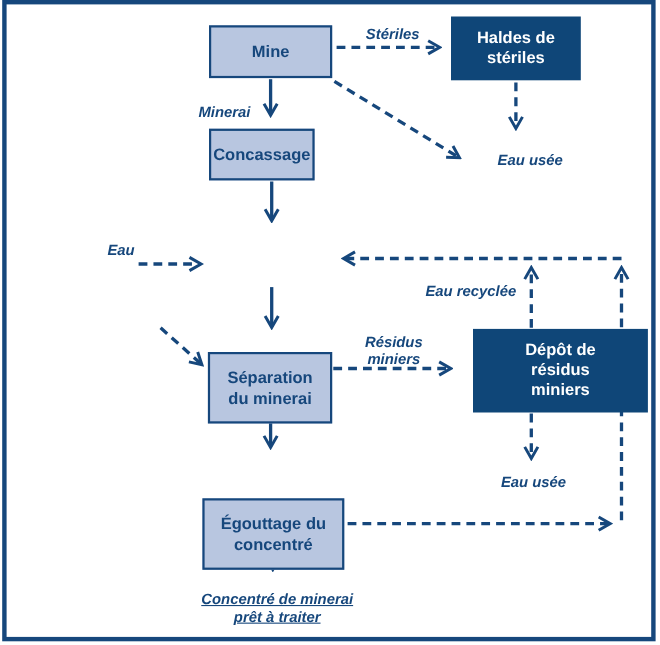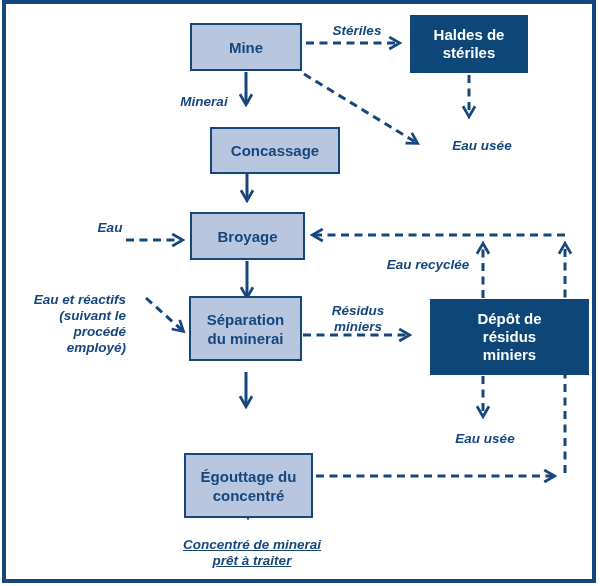--- a/index.html
+++ b/index.html
@@ -97,41 +97,36 @@
     <path class="dashed-arrow" marker-end="url(#vee)" d="M565,235 L313,235"></path>
     <path class="dashed-arrow" marker-end="url(#vee)" d="M483,298 L483,244"></path>
     <path class="dashed-arrow" marker-end="url(#vee)" d="M565,473 L565,244"></path>
     <path class="dashed-arrow" marker-end="url(#vee)" d="M303,335 L409,335"></path>
     <path class="dashed-arrow" marker-end="url(#vee)" d="M483,376 L483,416"></path>
     <path class="dashed-arrow" marker-end="url(#vee)" d="M316,476 L554,476"></path>
     <path class="dashed-arrow" marker-end="url(#vee)" d="M146,298 L183,331"></path>
   </svg>
 
   <div class="box light" style="left:190px; top:23px;  width:112px; height:48px;">Mine</div>
-  <div class="box light" style="left:190px; top:127px; width:130px; height:47px;margin-left:20px;">Concassage</div>
-  <div class="box light" style="left:190px; top:212px; width:115px; height:48px;">Broyage</div>
-  <div class="box light" style="left:189px; top:296px; width:113px; height:65px;">Séparation
+  <div class="box light" style="left:190px; top:117px; width:96px; height:47px;">Concassage</div>
+  <div class="box light" style="left:189px; top:320px; width:113px; height:65px;">Séparation
 du minerai</div>
   <div class="box light" style="left:184px; top:414px; width:129px; height:65px;margin-top:39px;">Égouttage du
 concentré</div>
 
   <div class="box dark" style="left:410px; top:15px;  width:118px; height:58px;">Haldes de
 stériles</div>
   <div class="box dark" style="left:430px; top:299px; width:159px; height:76px;">Dépôt de
 résidus
 miniers</div>
 
   <div class="lbl center" style="left:357px; top:31px;">Stériles</div>
   <div class="lbl center" style="left:204px; top:90px;margin-top:12px;">Minerai</div>
   <div class="lbl center" style="left:482px; top:146px;">Eau usée</div>
   <div class="lbl center" style="left:428px; top:221px;margin-top:44px;">Eau recyclée</div>
   <div class="lbl center" style="left:110px; top:228px;">Eau</div>
   <div class="lbl center" style="left:358px; top:319px;">Résidus
 miniers</div>
-  <div class="lbl right-align" style="left:10px; top:292px; width:116px;">Eau et réactifs
-(suivant le
-procédé
-employé)</div>
   <div class="lbl center" style="left:485px; top:439px;">Eau usée</div>
   <div class="lbl center" style="left:252px; top:553px;text-decoration:underline;">Concentré de minerai
 prêt à traiter</div>
 
 </div>
 
 </body></html>

